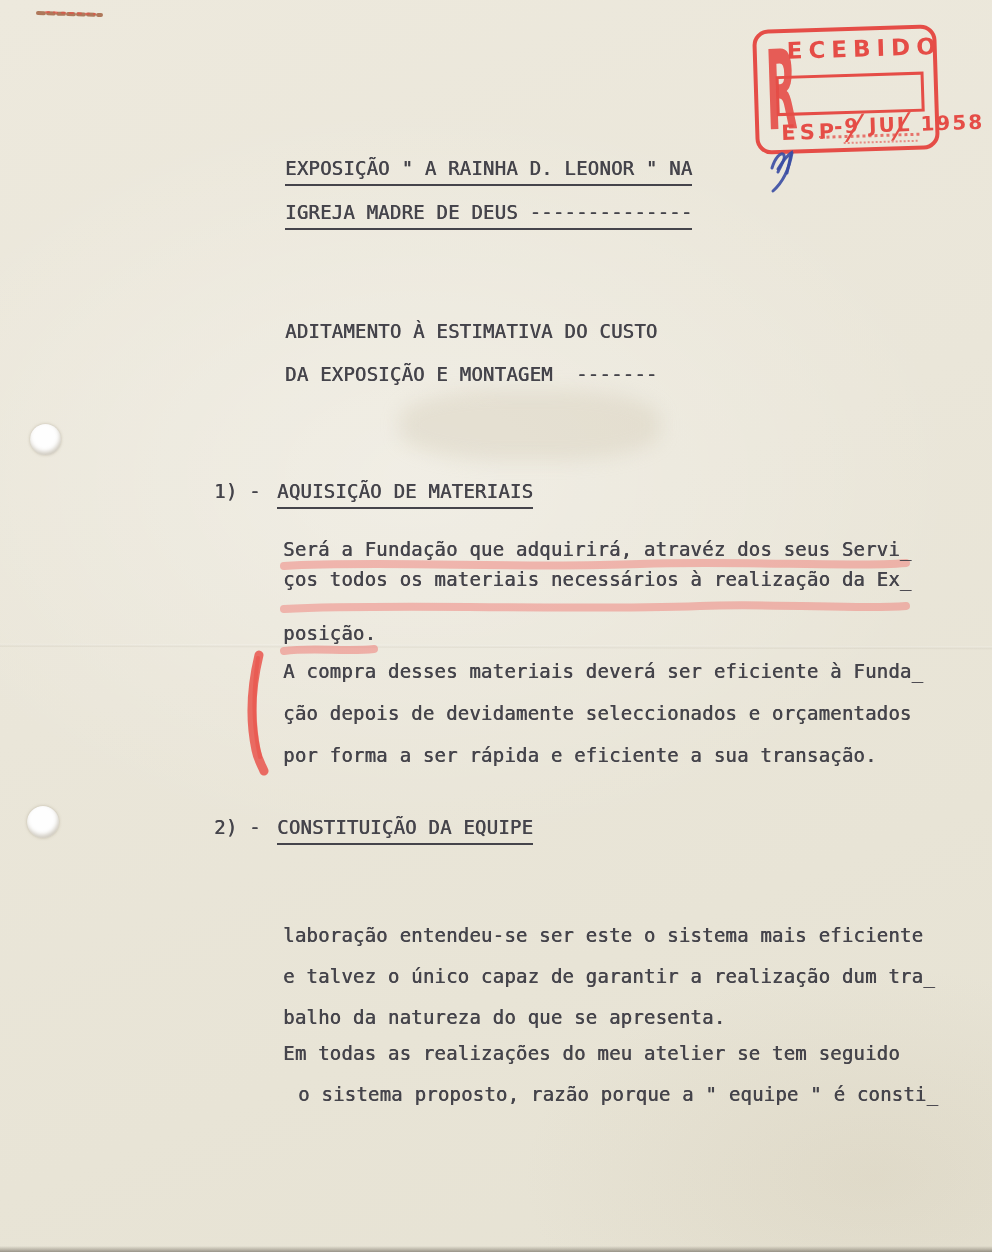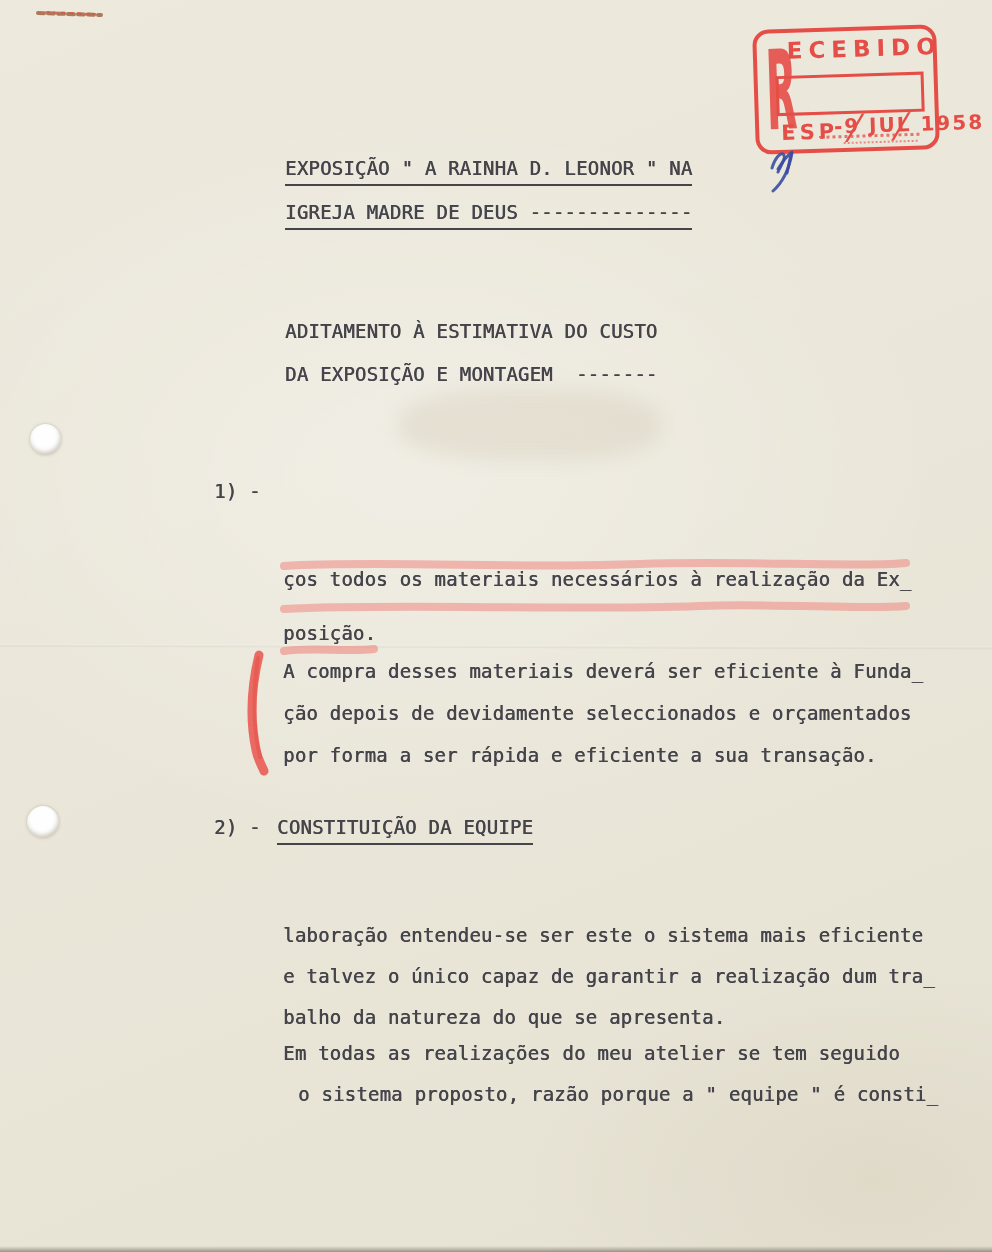--- a/index.html
+++ b/index.html
@@ -84,21 +84,23 @@
     <path d="M792,153 C789,170 783,182 773,191" fill="none" stroke-width="3" opacity=".9" stroke-linecap="round" stroke="#3a4da3"></path>
   </svg>
 
   <div class="tl ul" style="left:285px;top:157px">EXPOSIÇÃO " A RAINHA D. LEONOR " NA</div>
   <div class="tl ul" style="left:285px;top:201px">IGREJA MADRE DE DEUS --------------</div>
 
   <div class="tl" style="left:285px;top:320px">ADITAMENTO À ESTIMATIVA DO CUSTO</div>
   <div class="tl" style="left:285px;top:363px">DA EXPOSIÇÃO E MONTAGEM  -------</div>
 
   <div class="tl" style="left:214px;top:480px">1) -</div>
+  <div class="tl ul" style="left:277px;top:480px">AQUISIÇÃO DE MATERIAIS</div>
 
+  <div class="tl" style="left:283px;top:538px">Será a Fundação que adquirirá, atravéz dos seus Servi_</div>
   <div class="tl" style="left:283px;top:568px">ços todos os materiais necessários à realização da Ex_</div>
   <div class="tl" style="left:283px;top:622px">posição.</div>
 
   <div class="tl" style="left:283px;top:660px">A compra desses materiais deverá ser eficiente à Funda_</div>
   <div class="tl" style="left:283px;top:744px">por forma a ser rápida e eficiente a sua transação.</div>
   <div class="tl" style="left:283px;top:702px">ção depois de devidamente seleccionados e orçamentados</div>
 
   <div class="tl" style="left:214px;top:816px">2) -</div>
   <div class="tl ul" style="left:277px;top:816px">CONSTITUIÇÃO DA EQUIPE</div>
 

